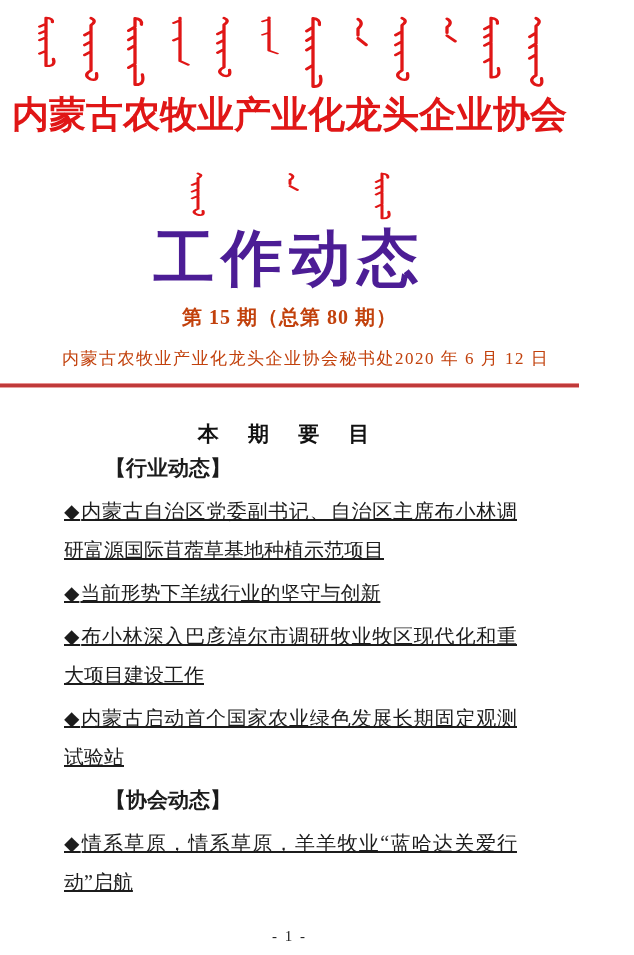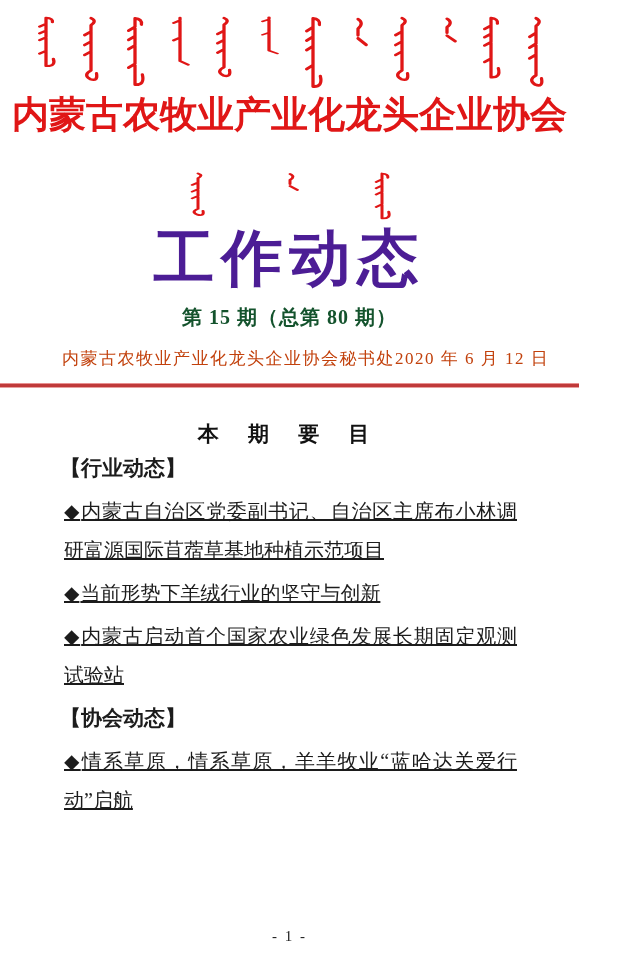--- a/index.html
+++ b/index.html
@@ -23,21 +23,21 @@
     text-align:center;font-size:37px;font-weight:bold;color:#e01616;
     letter-spacing:0px;white-space:nowrap;
   }
   .bulletin-title{
     position:absolute;top:218px;left:0;right:0;
     text-align:center;font-size:61px;font-weight:bold;color:#4c1d95;
     letter-spacing:7px;white-space:nowrap;
   }
   .issue-line{
     position:absolute;top:304px;left:0;right:0;
-    text-align:center;font-size:20px;font-weight:bold;color:#14532d;
+    text-align:center;font-size:20px;font-weight:bold;color:#c2410c;
     letter-spacing:1px;
   }
   .pub-row{
     position:absolute;top:347px;left:62px;right:62px;
     display:flex;justify-content:space-between;align-items:baseline;
     font-size:17px;color:#c2410c;letter-spacing:1.5px;white-space:nowrap;
   }
   .red-rule{
     position:absolute;top:383px;left:0;right:0;height:3px;
     background:#c03a3a;border-top:1px solid #e89090;border-bottom:1px solid #e8a0a0;
@@ -45,21 +45,21 @@
   
   .toc-heading{
     position:absolute;top:420px;left:0;right:0;
     text-align:center;font-size:21px;font-weight:bold;color:#111;
     letter-spacing:12px;
   }
   .toc{
     position:absolute;top:449px;left:60px;right:58px;
     font-size:20px;line-height:39px;color:#1c1c1c;
   }
-  .section-label{font-weight:bold;font-size:21px;}
+  .section-label{font-weight:bold;font-size:21px;margin-left:45px;}
   .toc-item{margin:4px;text-align:justify;text-decoration:underline;}
   .bullet{margin-right:1px;}
   .page-number{
     position:absolute;bottom:10px;left:0;right:0;
     text-align:center;font-size:15px;color:#1c1c1c;letter-spacing:2px;
   }
 </style>
 </head>
 <body>
 
@@ -128,20 +128,21 @@
   </div>
 
   <div class="red-rule"></div>
 
   <div class="toc-heading">本 期 要 目</div>
 
   <div class="toc">
     <div class="section-label">【行业动态】</div>
     <p class="toc-item"><span class="bullet">◆</span><span>内蒙古自治区党委副书记、自治区主席布小林调研富源国际苜蓿草基地种植示范项目</span></p>
     <p class="toc-item"><span class="bullet">◆</span><span>当前形势下羊绒行业的坚守与创新</span></p>
+    <p class="toc-item"><span class="bullet">◆</span><span>布小林深入巴彦淖尔市调研牧业牧区现代化和重大项目建设工作</span></p>
     <p class="toc-item"><span class="bullet">◆</span><span>内蒙古启动首个国家农业绿色发展长期固定观测试验站</span></p>
     <div class="section-label">【协会动态】</div>
     <p class="toc-item"><span class="bullet">◆</span><span>情系草原，情系草原，羊羊牧业“蓝哈达关爱行动”启航</span></p>
   </div>
 
   <div class="page-number">- 1 -</div>
 
 </div>
 
 </body></html>

